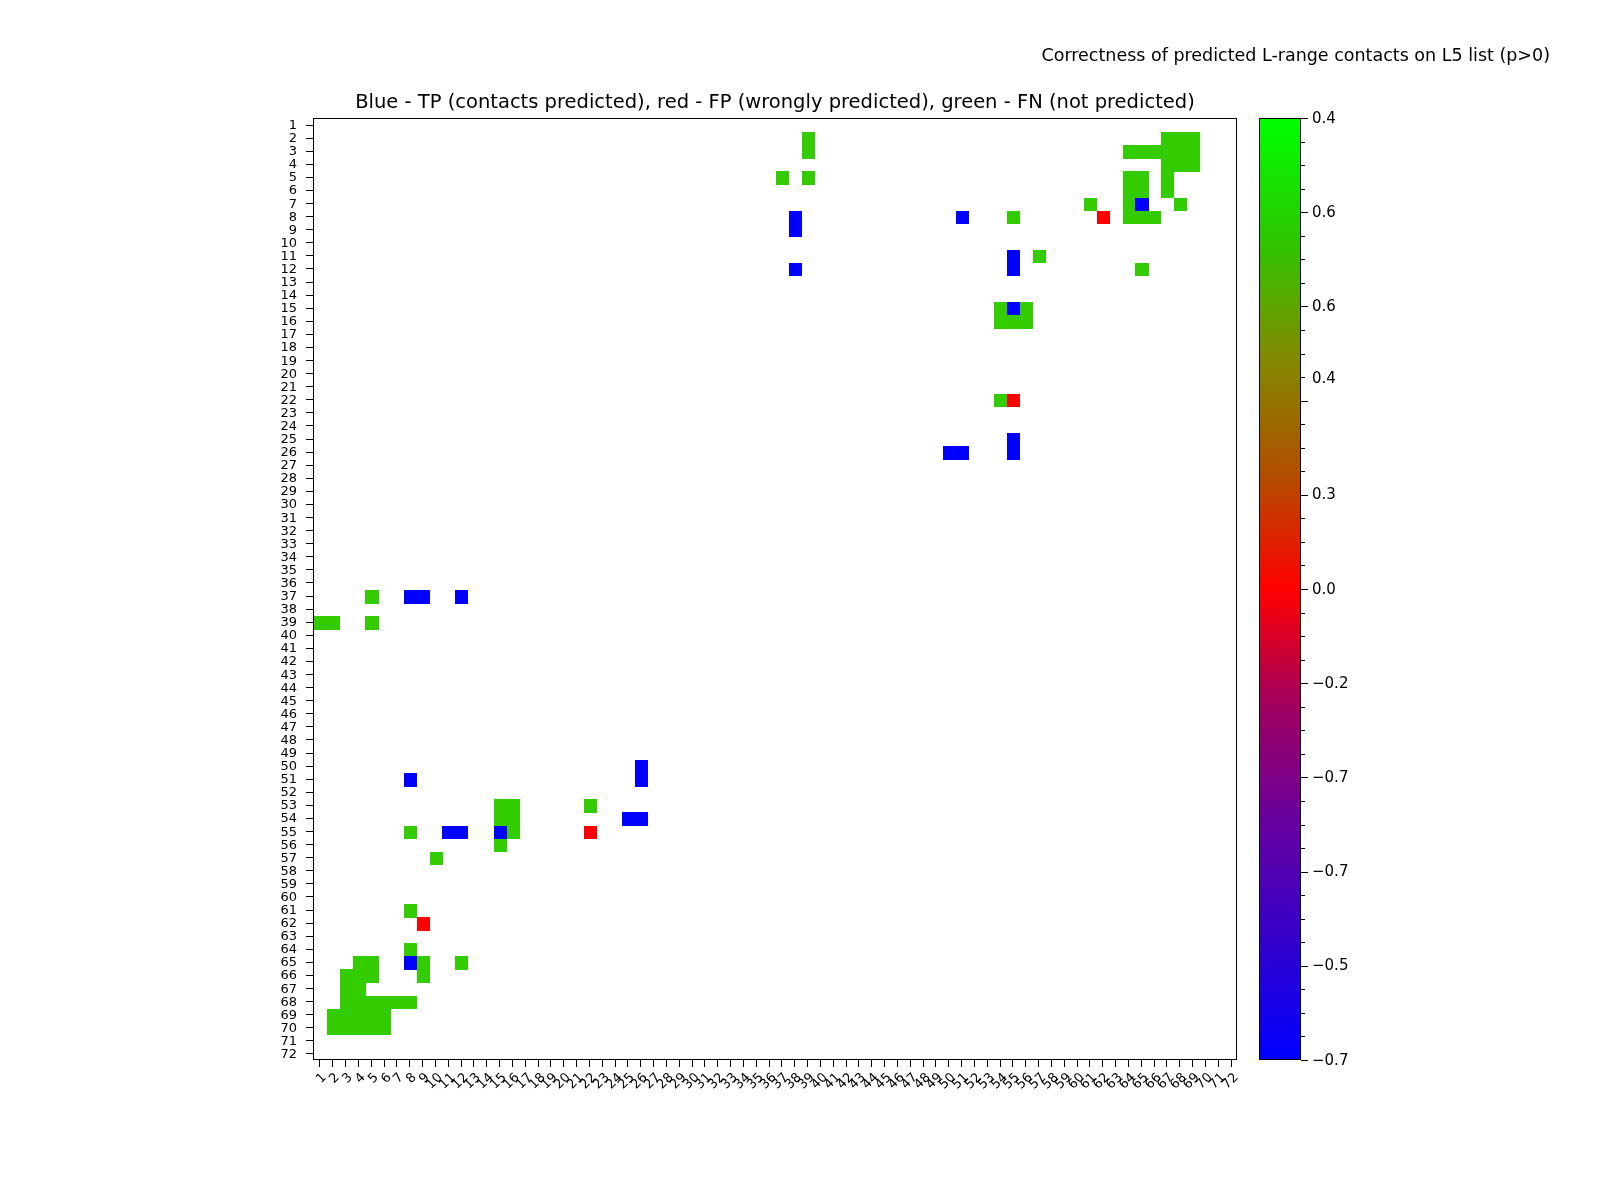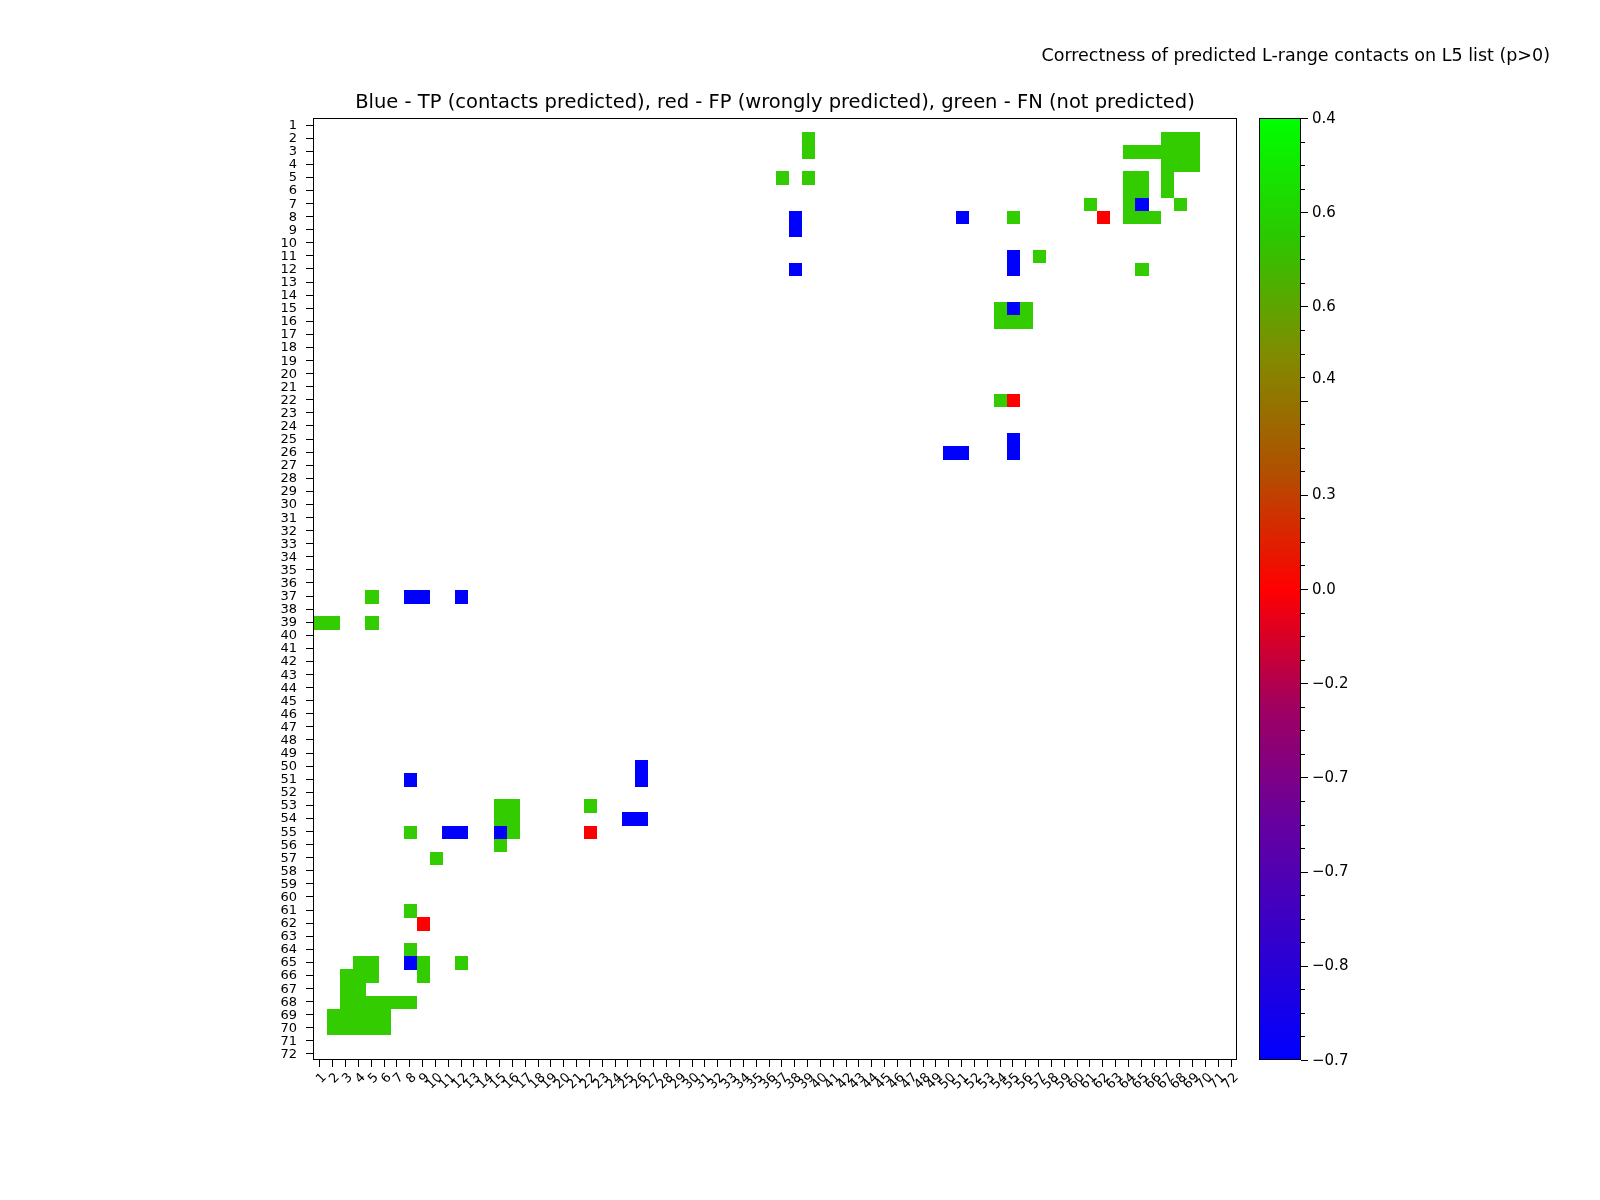--- a/index.html
+++ b/index.html
@@ -575,21 +575,21 @@
       <div class="cbtick-label" style="top: 487.3px;">0.3</div>
       <div class="cbtick-line" style="top: 589px;"></div>
       <div class="cbtick-label" style="top: 581.5px;">0.0</div>
       <div class="cbtick-line" style="top: 683.2px;"></div>
       <div class="cbtick-label" style="top: 675.7px;">−0.2</div>
       <div class="cbtick-line" style="top: 777.4px;"></div>
       <div class="cbtick-label" style="top: 769.9px;">−0.7</div>
       <div class="cbtick-line" style="top: 871.6px;"></div>
       <div class="cbtick-label" style="top: 864.1px;">−0.7</div>
       <div class="cbtick-line" style="top: 965.8px;"></div>
-      <div class="cbtick-label" style="top: 958.3px;">−0.8</div>
+      <div class="cbtick-label" style="top: 958.3px;">−0.5</div>
       <div class="cbtick-line" style="top: 1060px;"></div>
       <div class="cbtick-label" style="top: 1052.5px;">−0.7</div>
       <div class="cbtick-minor" style="top: 141.55px;"></div>
       <div class="cbtick-minor" style="top: 165.1px;"></div>
       <div class="cbtick-minor" style="top: 188.65px;"></div>
       <div class="cbtick-minor" style="top: 235.75px;"></div>
       <div class="cbtick-minor" style="top: 259.3px;"></div>
       <div class="cbtick-minor" style="top: 282.85px;"></div>
       <div class="cbtick-minor" style="top: 329.95px;"></div>
       <div class="cbtick-minor" style="top: 353.5px;"></div>

